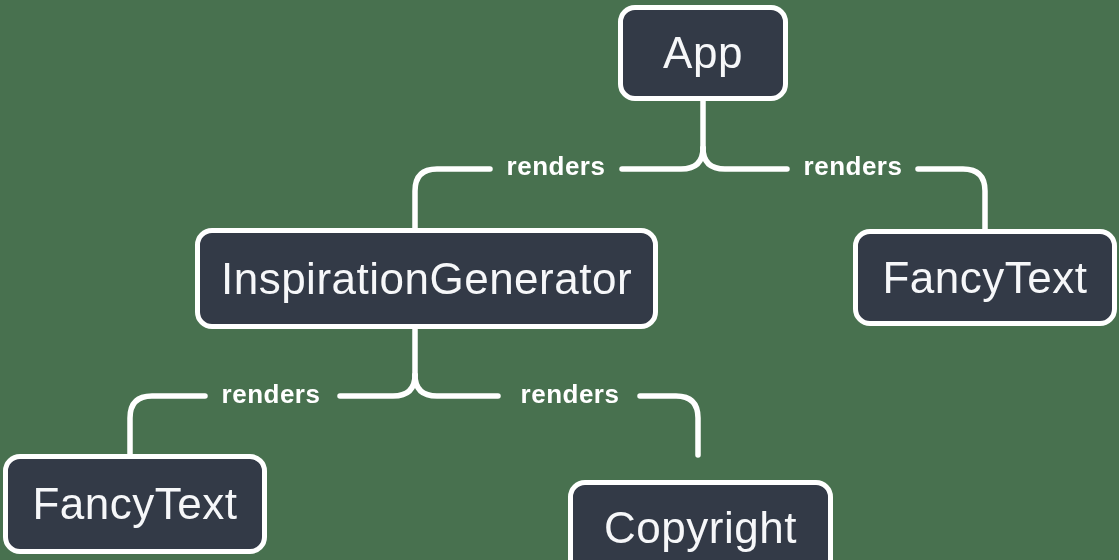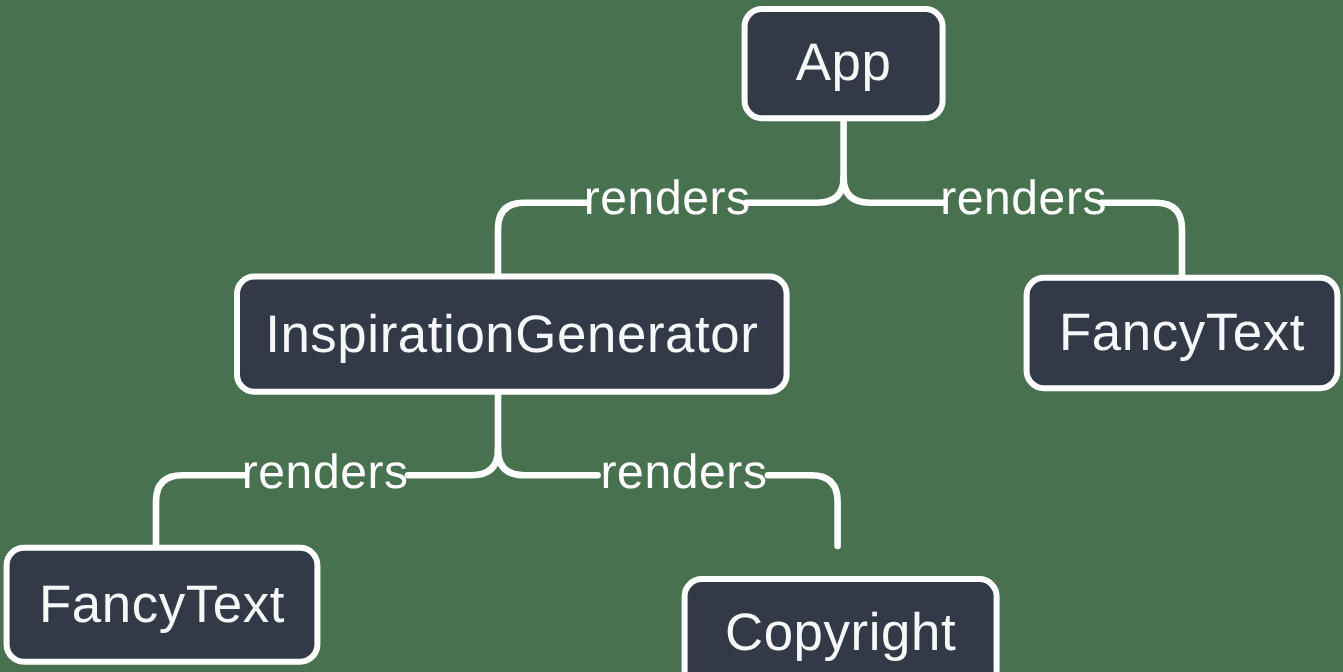--- a/index.html
+++ b/index.html
@@ -44,22 +44,22 @@
   }
   .node-app            { left: 618px; top: 5px;   width: 170px; height: 96px; }
   .node-inspiration    { left: 195px; top: 228px; width: 463px; height: 101px; text-align: right; }
   .node-fancy-right    { left: 853px; top: 229px; width: 264px; height: 97px; }
   .node-fancy-left     { left: 3px;   top: 454px; width: 264px; height: 100px; }
   .node-copyright      { left: 568px; top: 480px; width: 265px; height: 96px; }
   .edge-label {
     position: absolute;
     transform: translate(-50%, -50%);
     color: #FFFFFF;
-    font-size: 40px;
-    font-weight: 400;
+    font-size: 26px;
+    font-weight: 700;
     letter-spacing: 0.5px;
     white-space: nowrap;
   }
   .edge-label-1 { left: 556px; top: 166px; }
   .edge-label-2 { left: 853px; top: 166px; }
   .edge-label-3 { left: 271px; top: 394px; }
   .edge-label-4 { left: 570px; top: 394px; }
 </style>
 </head>
 <body>

